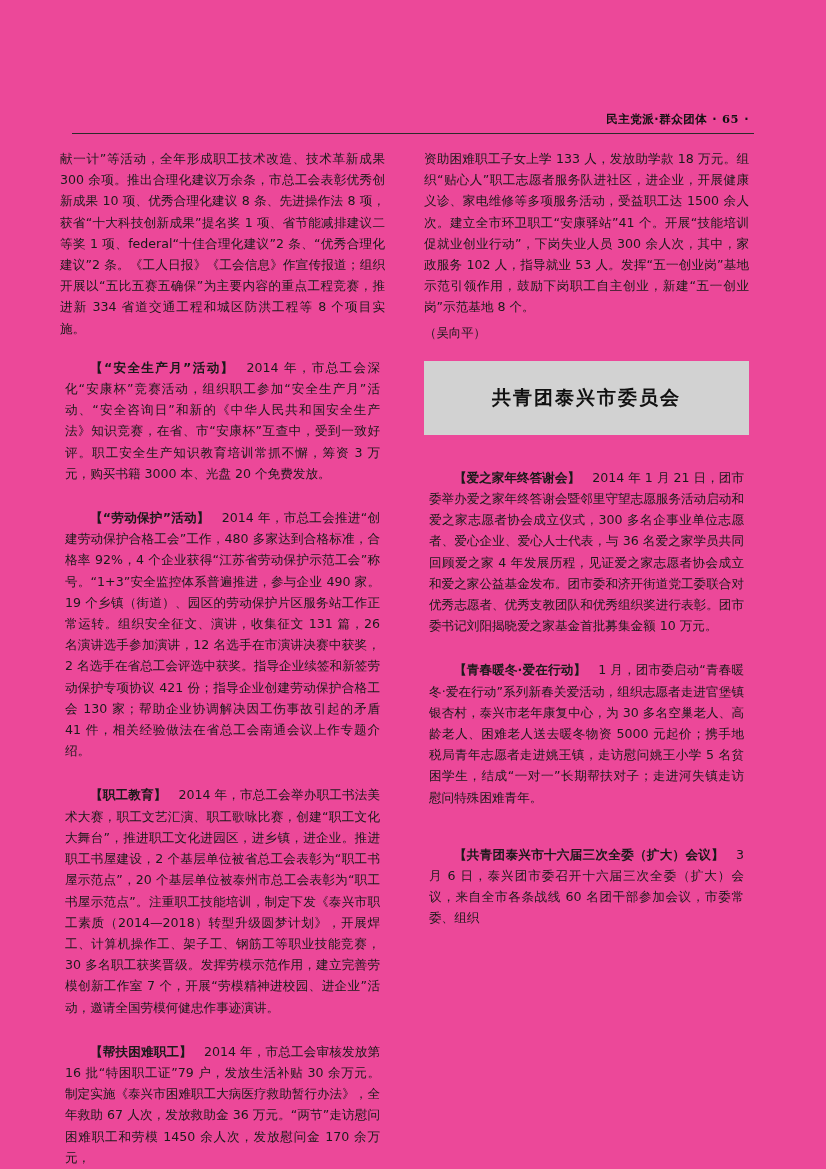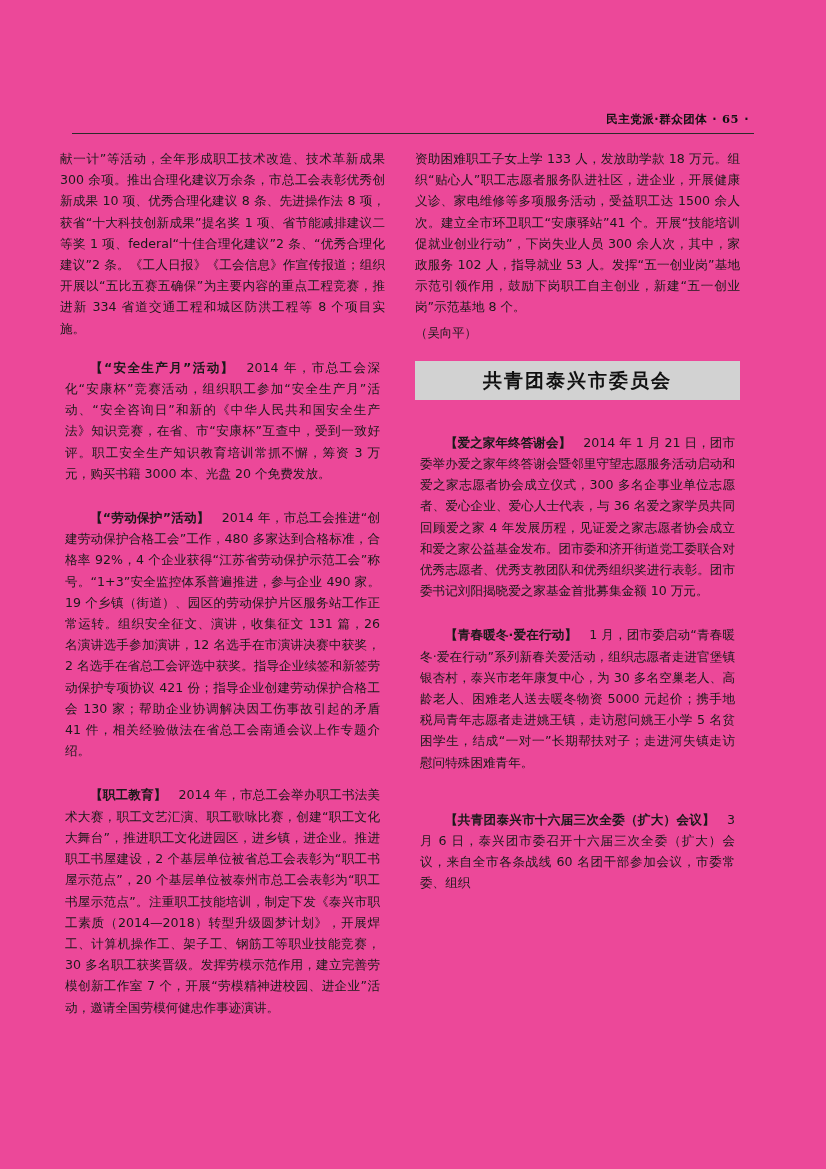--- a/index.html
+++ b/index.html
@@ -53,21 +53,21 @@
   .col {
     position: absolute;
     top: 148px;
     width: 325px;
     font-size: 12.6px;
     line-height: 21.2px;
     text-align: justify;
     text-justify: inter-ideograph;
   }
   .col-left { left: 60px; }
-  .col-right { left: 415px; }
+  .col-right { left: 424px; }
 
   p.para {
     margin: 0 0 0 0;
     text-indent: 0;
   }
   p.indent2 {
     margin: 5px;
     text-indent: 25px;
   }
   .gap { height: 13px; }
@@ -81,21 +81,21 @@
   }
   .signature {
     font-size: 12.4px;
     margin-top: 4px;
     padding-right: 4px;
   }
   
   .banner {
     margin: 18px 0 14px 0;
     background: #d2d2d2;
-    height: 39px;
+    height: 74px;
     display: flex;
     align-items: center;
     justify-content: center;
   }
   .banner-title {
     font-size: 19px;
     font-weight: bold;
     letter-spacing: 2px;
     color: #111;
   }
@@ -129,20 +129,23 @@
     </p>
 
     <div class="gap"></div>
 
     <p class="para indent2">
       <span class="lbl">【职工教育】</span><span class="sp"></span><span>2014 年，市总工会举办职工书法美术大赛，职工文艺汇演、职工歌咏比赛，创建“职工文化大舞台”，推进职工文化进园区，进乡镇，进企业。推进职工书屋建设，2 个基层单位被省总工会表彰为“职工书屋示范点”，20 个基层单位被泰州市总工会表彰为“职工书屋示范点”。注重职工技能培训，制定下发《泰兴市职工素质（2014—2018）转型升级圆梦计划》，开展焊工、计算机操作工、架子工、钢筋工等职业技能竞赛，30 多名职工获奖晋级。发挥劳模示范作用，建立完善劳模创新工作室 7 个，开展“劳模精神进校园、进企业”活动，邀请全国劳模何健忠作事迹演讲。</span>
     </p>
 
     <div class="gap"></div>
 
+    <p class="para indent2">
+      <span class="lbl">【帮扶困难职工】</span><span class="sp"></span><span>2014 年，市总工会审核发放第 16 批“特困职工证”79 户，发放生活补贴 30 余万元。制定实施《泰兴市困难职工大病医疗救助暂行办法》，全年救助 67 人次，发放救助金 36 万元。“两节”走访慰问困难职工和劳模 1450 余人次，发放慰问金 170 余万元，</span>
+    </p>
 
   </div>
 
   <div class="col col-right">
 
     <p class="para">
       <span>资助困难职工子女上学 133 人，发放助学款 18 万元。组织“贴心人”职工志愿者服务队进社区，进企业，开展健康义诊、家电维修等多项服务活动，受益职工达 1500 余人次。建立全市环卫职工“安康驿站”41 个。开展“技能培训促就业创业行动”，下岗失业人员 300 余人次，其中，家政服务 102 人，指导就业 53 人。发挥“五一创业岗”基地示范引领作用，鼓励下岗职工自主创业，新建“五一创业岗”示范基地 8 个。</span>
     </p>
 
     <div class="signature">（吴向平）</div>

